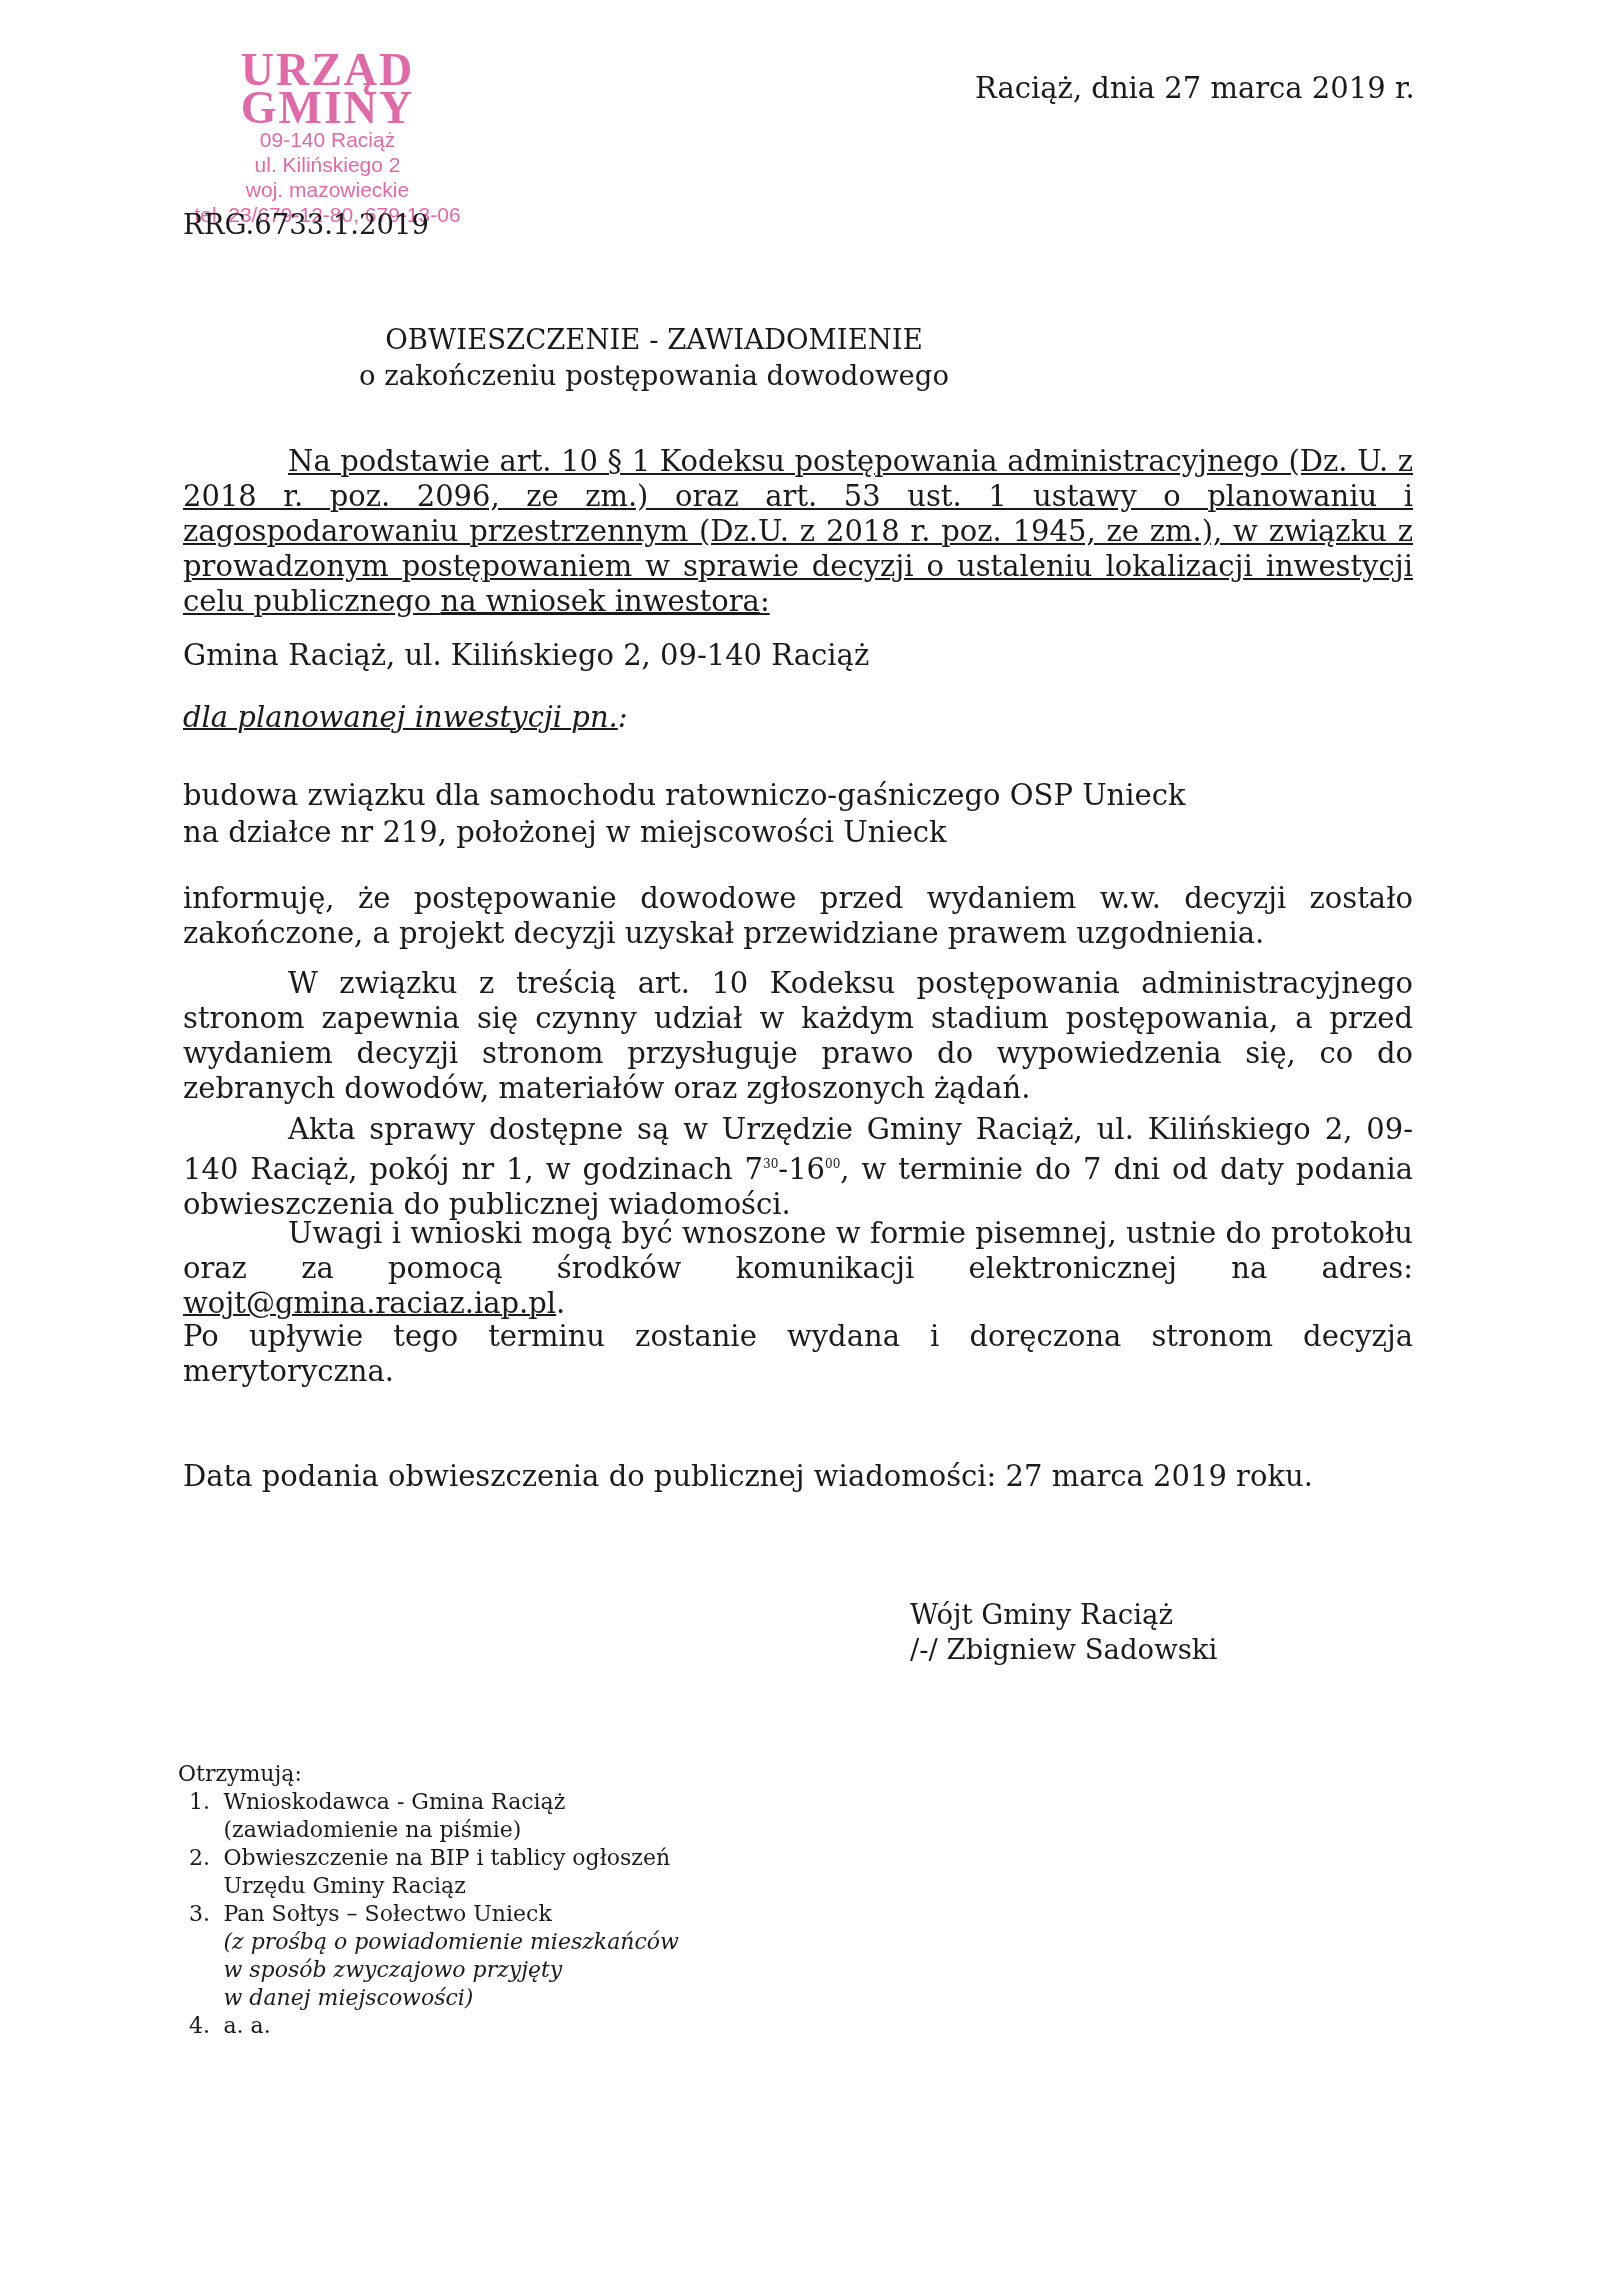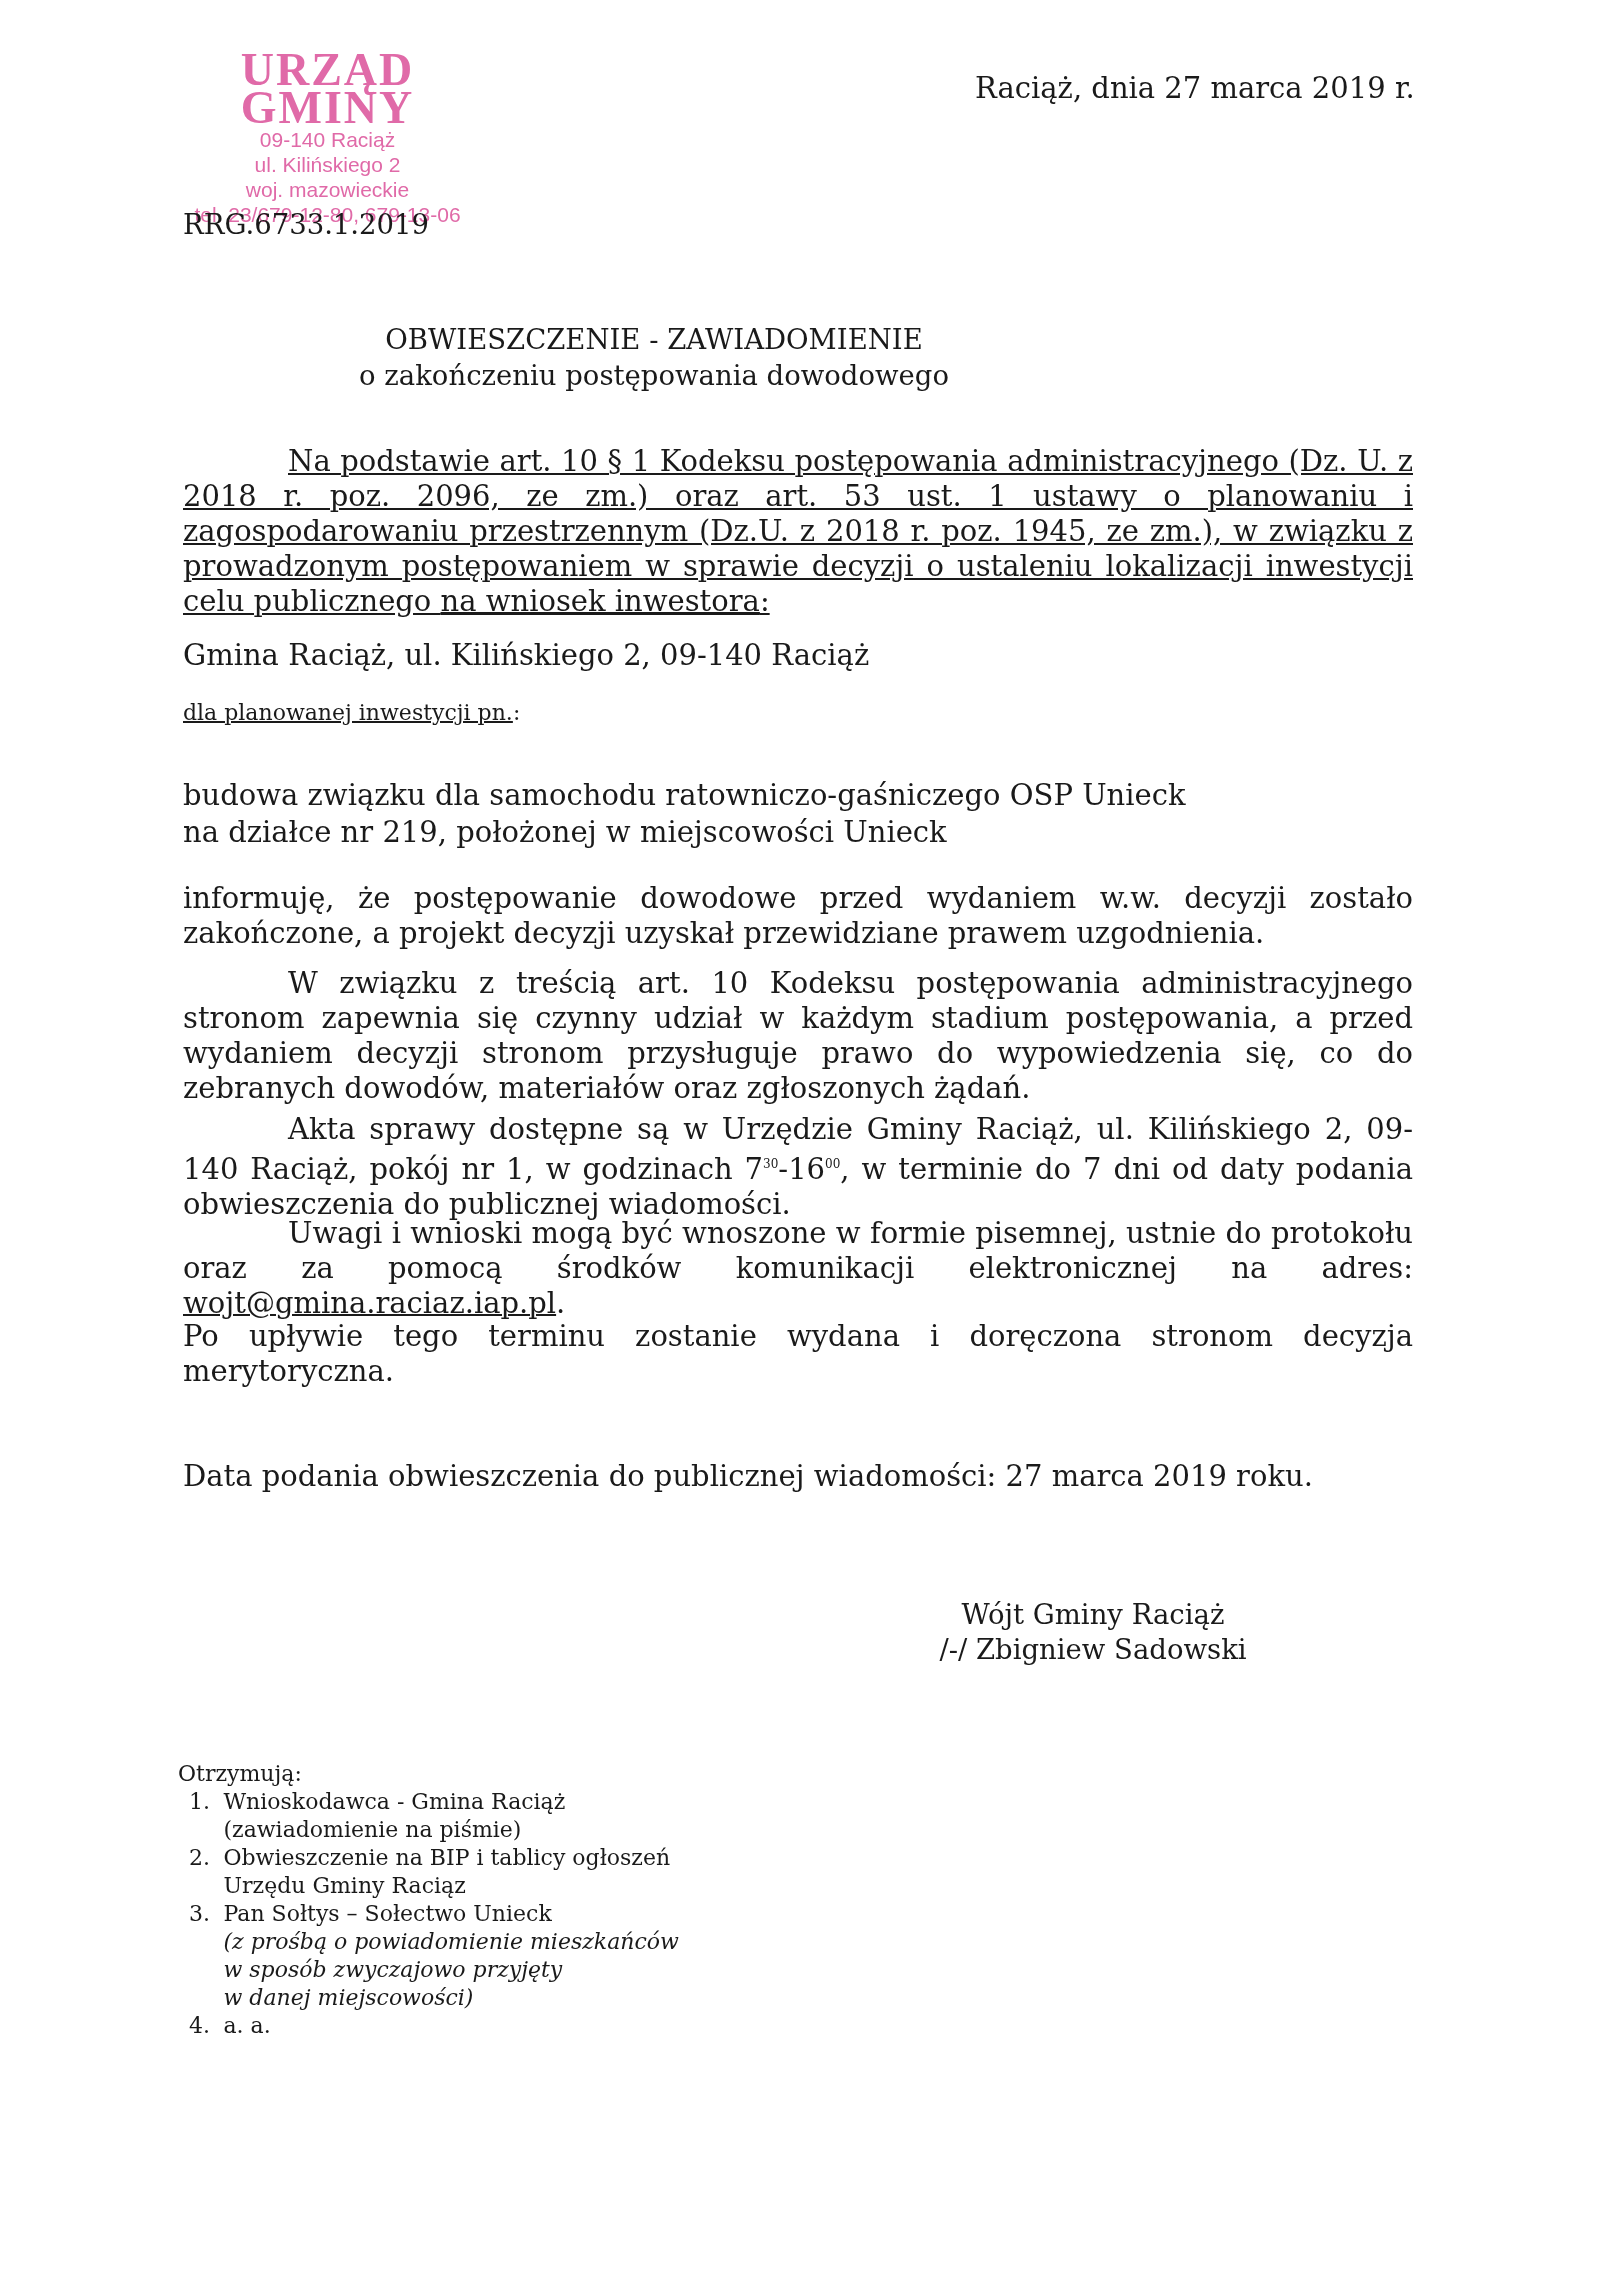--- a/index.html
+++ b/index.html
@@ -10,21 +10,21 @@
   .stamp .big { font-family: "Liberation Serif", serif; font-weight: bold; font-size: 46px; letter-spacing: 2px; line-height: 38px; }
   .stamp .small { font-family: "Liberation Sans", sans-serif; font-size: 21px; line-height: 25px; }
   .date { left: 975px; top: 71px; font-size: 29px; }
   .ref { left: 183px; top: 208px; font-size: 27.5px; }
   .title { left: 0; width: 1308px; text-align: center; font-size: 27.5px; line-height: 37px; }
   .para { left: 183px; width: 1230px; font-size: 29px; line-height: 35px; text-align: justify; }
   .para.indent { text-indent: 105px; }
   .center { left: 183px; width: 1230px; text-align: left; font-size: 29px; line-height: 37px; }
   u { text-decoration: underline; text-decoration-thickness: 2px; }
   sup { font-size: 12px; }
-  .sig { left: 910px; top: 1597px; font-size: 27.5px; line-height: 35px; text-align: center; width: 366px; }
+  .sig { left: 910px; top: 1597px; font-size: 27.5px; line-height: 35px; text-align: left; width: 366px; }
   .recip { left: 178px; top: 1760px; font-size: 22px; line-height: 28px; }
   .recip ol { margin: 0; padding-left: 39px; }
   .recip li { padding-left: 6.5px; }
   .it { font-style: italic; }
 </style>
 </head>
 <body>
 
 <div class="abs stamp">
   <div class="big">URZĄD GMINY</div>
@@ -39,21 +39,21 @@
 
 <div class="abs title" style="top:321px;">OBWIESZCZENIE - ZAWIADOMIENIE</div>
 <div class="abs title" style="top:357px;">o zakończeniu postępowania dowodowego</div>
 
 <div class="abs para indent" style="top:444px;text-decoration:underline;">
   <span>Na podstawie art. 10 § 1 Kodeksu postępowania administracyjnego (Dz. U. z 2018 r. poz. 2096, ze zm.) oraz art. 53 ust. 1 ustawy o planowaniu i zagospodarowaniu przestrzennym (Dz.U. z 2018 r. poz. 1945, ze zm.), w związku z prowadzonym postępowaniem w sprawie decyzji o ustaleniu lokalizacji inwestycji celu publicznego </span><u>na wniosek inwestora</u><span>:</span>
 </div>
 
 <div class="abs center" style="top:637px;">Gmina Raciąż, ul. Kilińskiego 2, 09-140 Raciąż</div>
 
-<div class="abs" style="left:183px; top:700px; font-size:22px;">
+<div class="abs" style="left:183px; top:700px; font-size:29px;font-style:italic;">
   <u>dla planowanej inwestycji pn.</u><span>:</span>
 </div>
 
 <div class="abs center" style="top:777px;">budowa związku dla samochodu ratowniczo-gaśniczego OSP Unieck</div>
 <div class="abs center" style="top:814px;">na działce nr 219, położonej w miejscowości Unieck</div>
 
 <div class="abs para" style="top:881px;">informuję, że postępowanie dowodowe przed wydaniem w.w. decyzji zostało zakończone, a projekt decyzji uzyskał przewidziane prawem uzgodnienia.</div>
 
 <div class="abs para indent" style="top:966px;">W związku z treścią art. 10 Kodeksu postępowania administracyjnego stronom zapewnia się czynny udział w każdym stadium postępowania, a przed wydaniem decyzji stronom przysługuje prawo do wypowiedzenia się, co do zebranych dowodów, materiałów oraz zgłoszonych żądań.</div>
 

